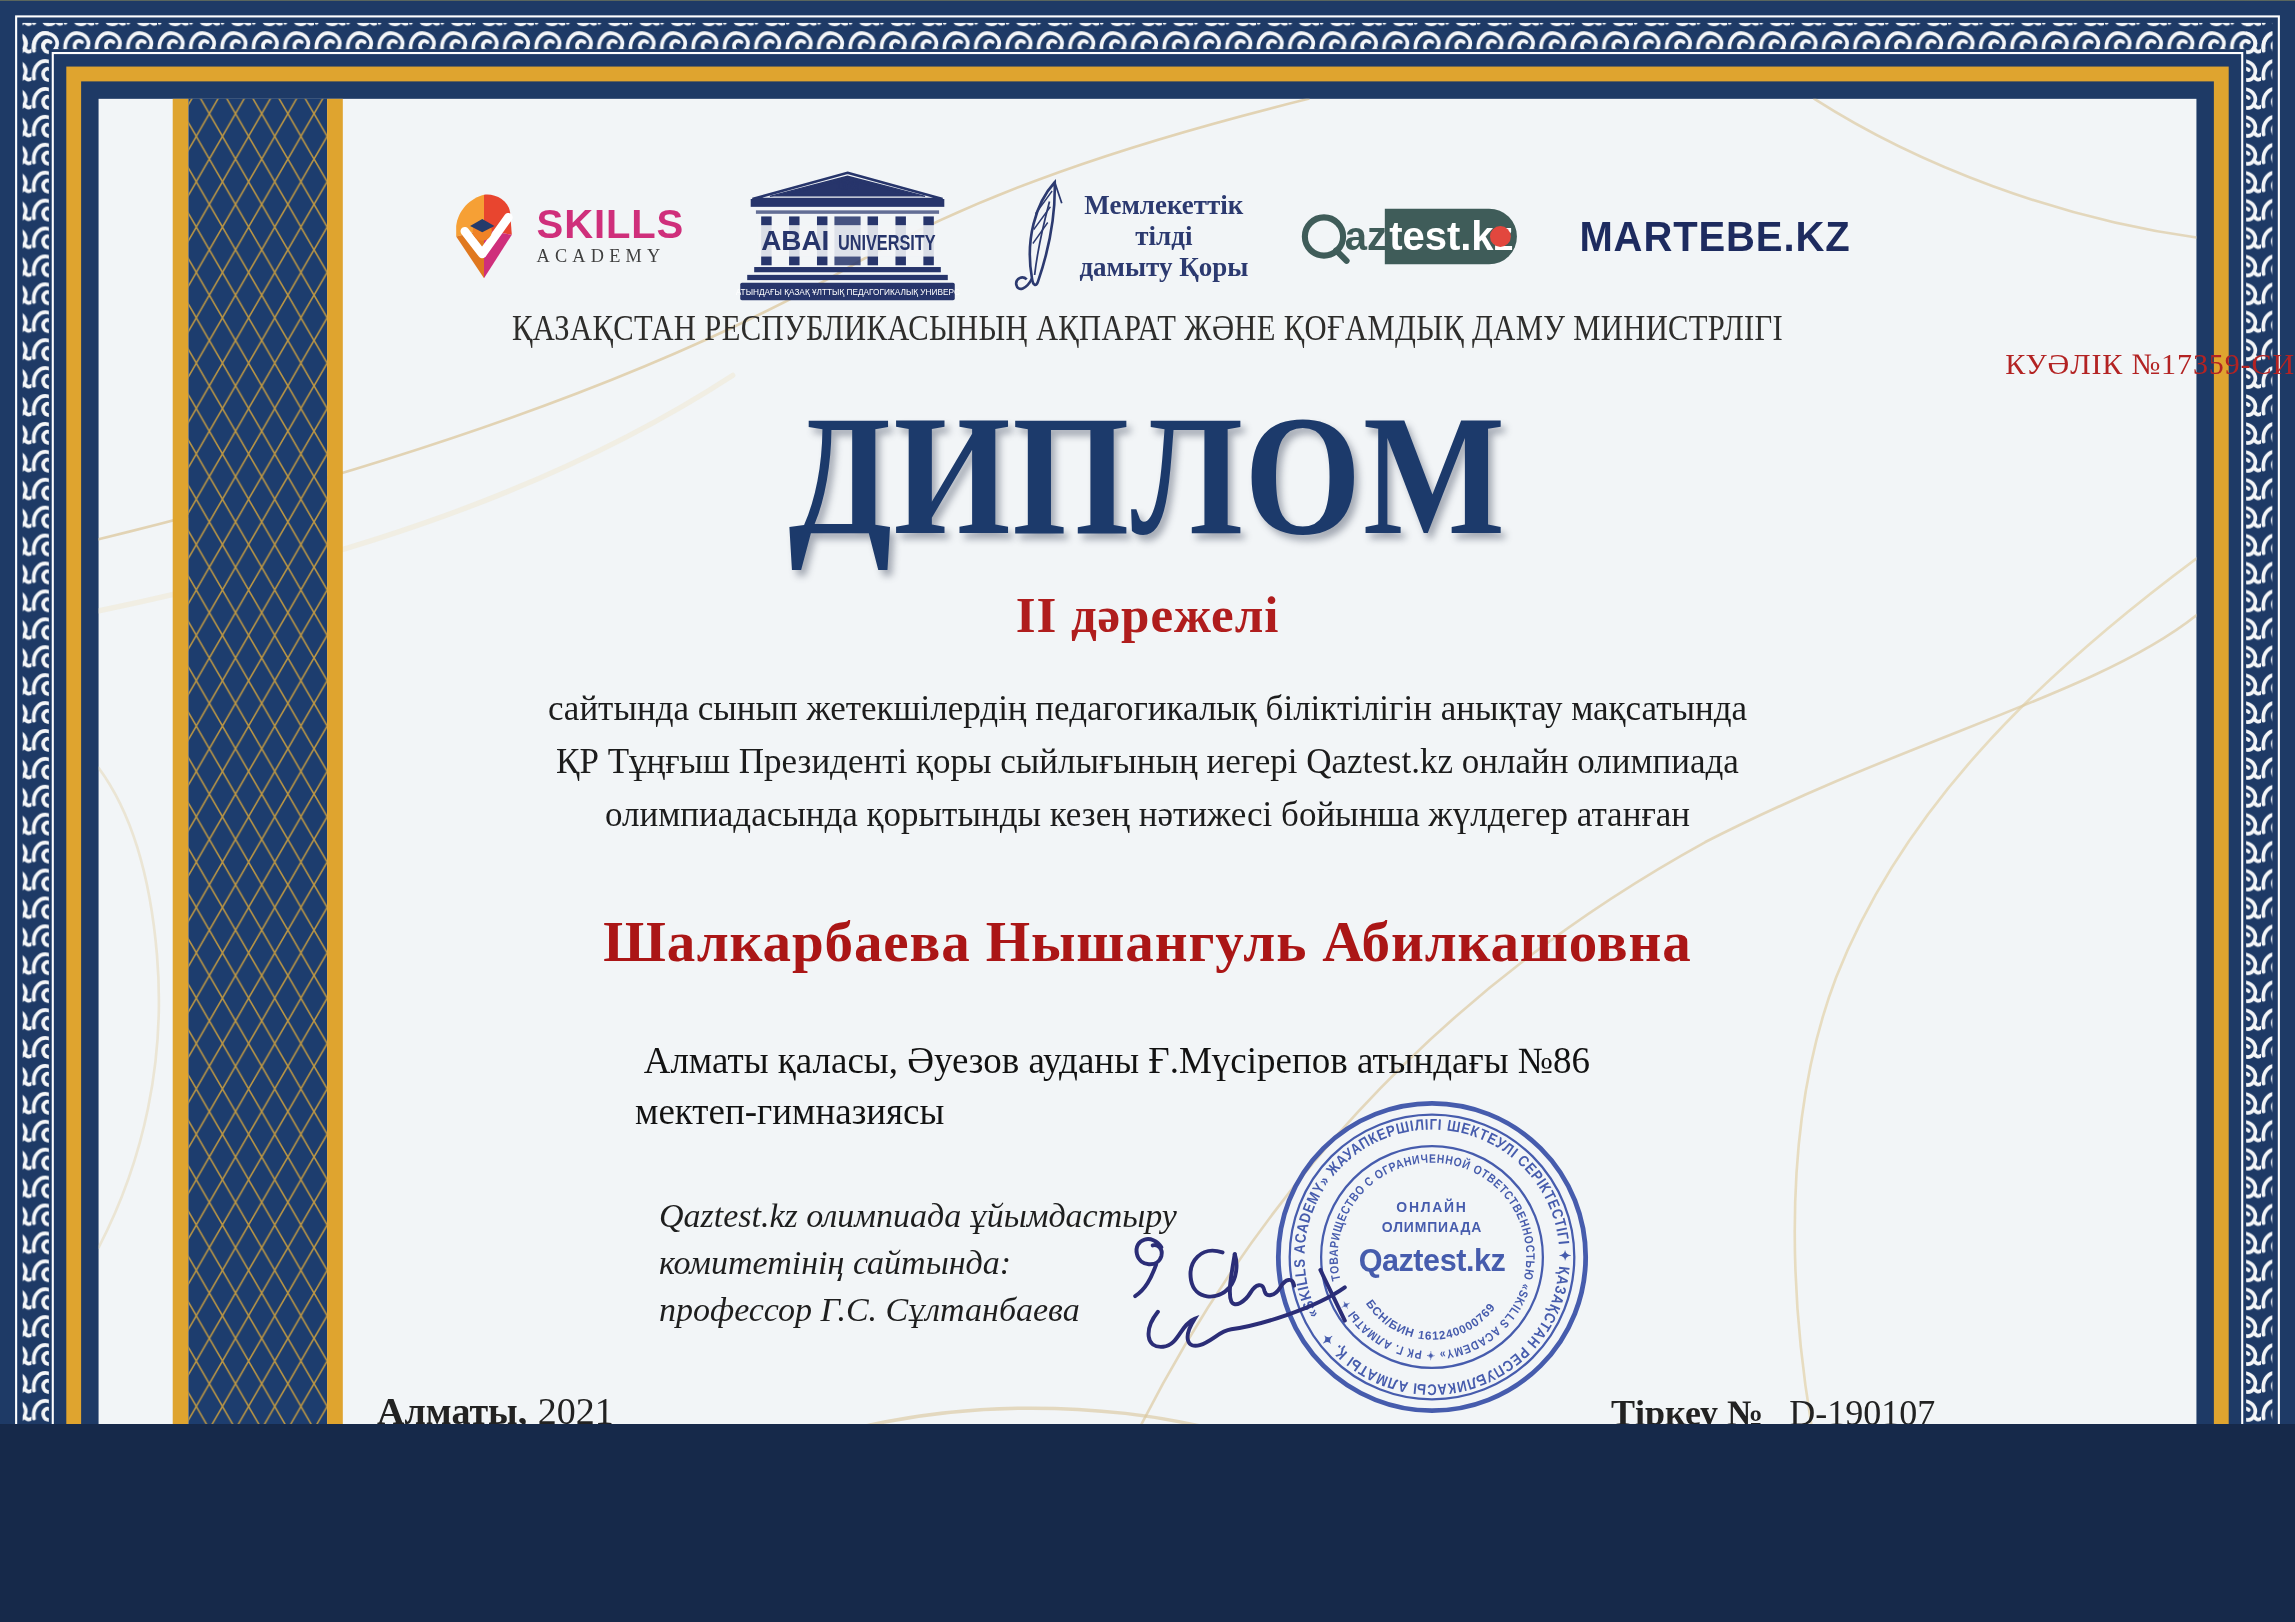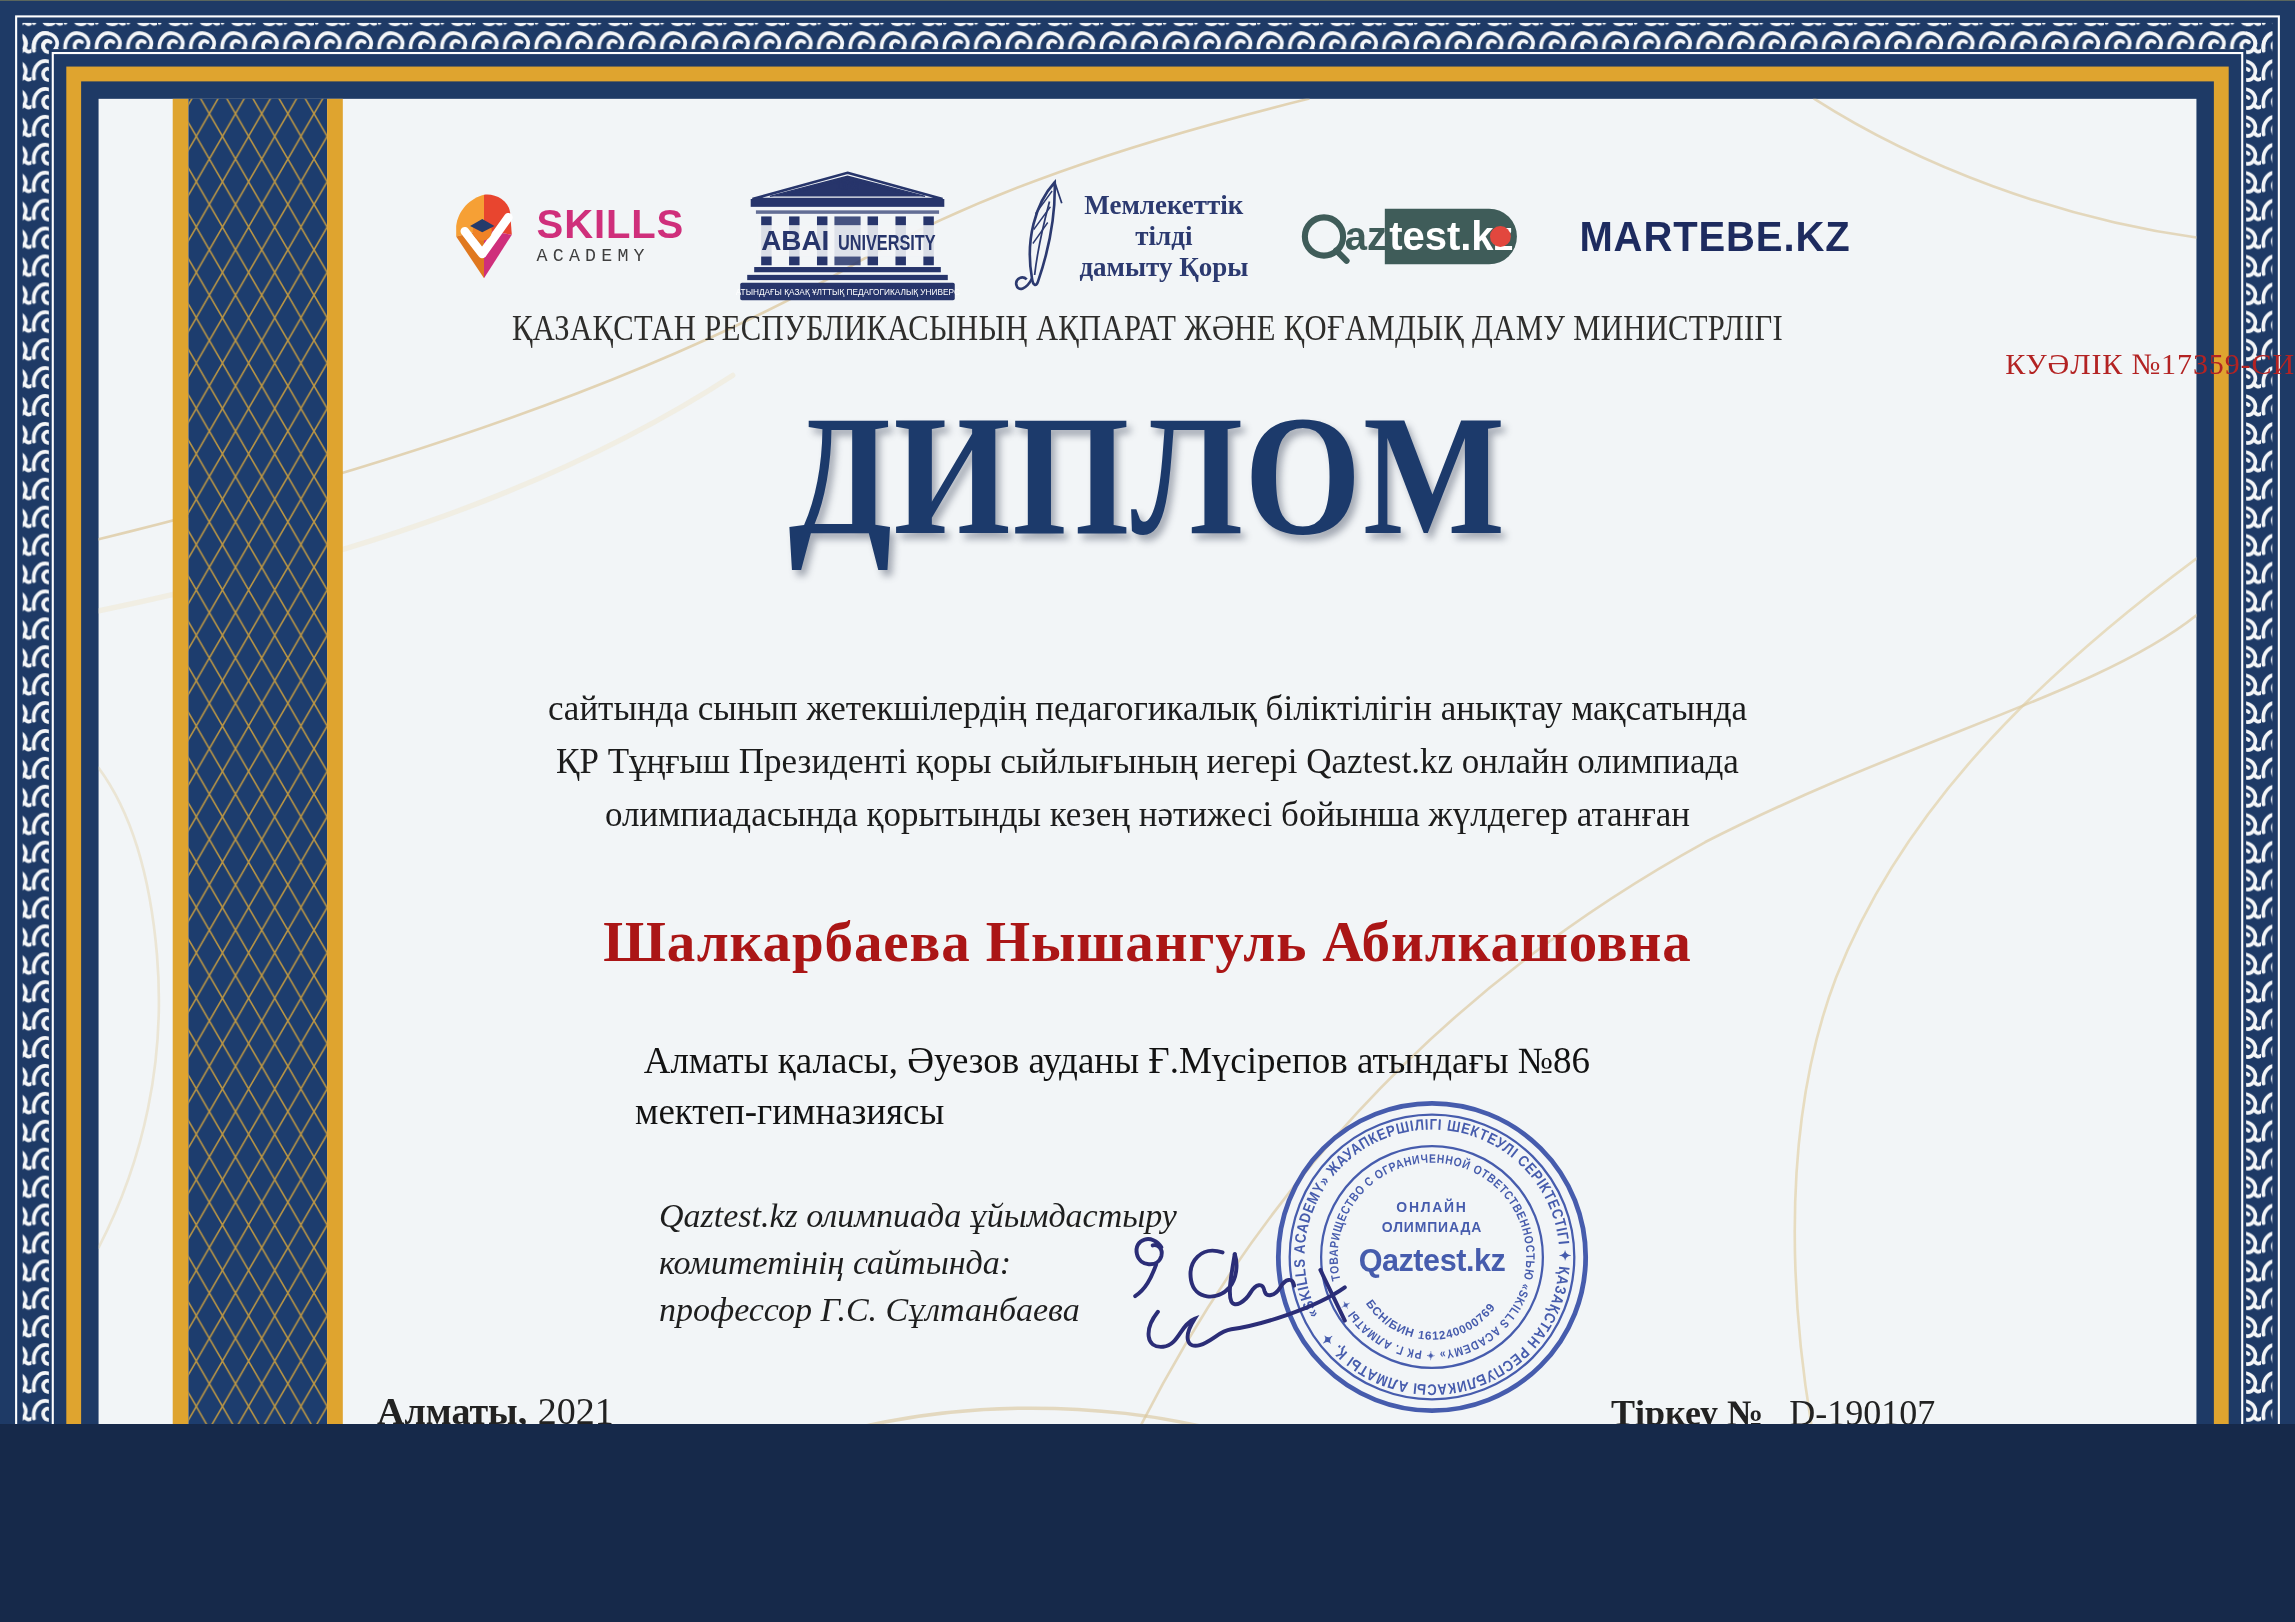--- a/index.html
+++ b/index.html
@@ -6,21 +6,21 @@
   .cert{position:relative;width:2295px;height:1424px;background:#fde047;overflow:hidden;
         font-family:"Liberation Serif",serif;}
   .frame{position:absolute;left:0;top:0;z-index:0;}
   .layer{position:absolute;left:0;top:0;width:2295px;height:1623px;z-index:1;}
 
   .logo-row{position:absolute;left:366px;right:366px;top:171px;height:131px;
             display:flex;justify-content:center;align-items:center;gap:51px;}
   .logo{display:flex;align-items:center;gap:12.2px;}
   .skills-text .l1{font-family:"Liberation Sans",sans-serif;font-weight:bold;font-size:40px;
                    color:#cf2f7b;line-height:38px;letter-spacing:0.9px;}
-  .skills-text .l2{font-family:Liberation Mono, monospace;font-size:18.3px;color:#3f3f3f;
+  .skills-text .l2{font-family:Liberation Serif, serif;font-size:18.3px;color:#3f3f3f;
                    letter-spacing:5.2px;line-height:26px;}
   .fund-text{font-family:"Liberation Serif",serif;color:#2c3a70;text-align:center;
              font-weight:bold;line-height:31px;font-size:27px;}
   .martebe{font-family:"Liberation Sans",sans-serif;font-weight:800;font-size:40px;
            color:#1d2b5f;letter-spacing:0.9px;transform:scaleY(1.08);}
 
   .centered{position:absolute;left:0;width:100%;text-align:center;}
   .ministry{top:307px;font-size:36px;color:#2e2d2b;transform:scaleX(.85);letter-spacing:0.4px;}
   .cert-no{top:347px;font-size:30px;color:#b32323;letter-spacing:0.9px;text-align:right;}
   .title{top:386px;font-size:171px;line-height:1.05;font-weight:bold;color:#1c3a6b;
@@ -174,20 +174,21 @@
         </svg>
       </div>
 
       <div class="logo martebe">MARTEBE.KZ</div>
     </div>
 
     <div class="centered ministry">ҚАЗАҚСТАН РЕСПУБЛИКАСЫНЫҢ АҚПАРАТ ЖӘНЕ ҚОҒАМДЫҚ ДАМУ МИНИСТРЛІГІ</div>
     <div class="centered cert-no">КУӘЛІК №17359-СИ</div>
 
     <div class="centered title">ДИПЛОМ</div>
+    <div class="centered degree">II дәрежелі</div>
 
     <div class="centered body-par">
       <div>сайтында сынып жетекшілердің педагогикалық біліктілігін анықтау мақсатында</div>
       <div>ҚР Тұңғыш Президенті қоры сыйлығының иегері Qaztest.kz онлайн олимпиада</div>
       <div>олимпиадасында қорытынды кезең нәтижесі бойынша жүлдегер атанған</div>
     </div>
 
     <div class="centered name">Шалкарбаева Нышангуль Абилкашовна</div>
     <div class="school">
       <div class="ind">Алматы қаласы, Әуезов ауданы Ғ.Мүсірепов атындағы №86</div>

